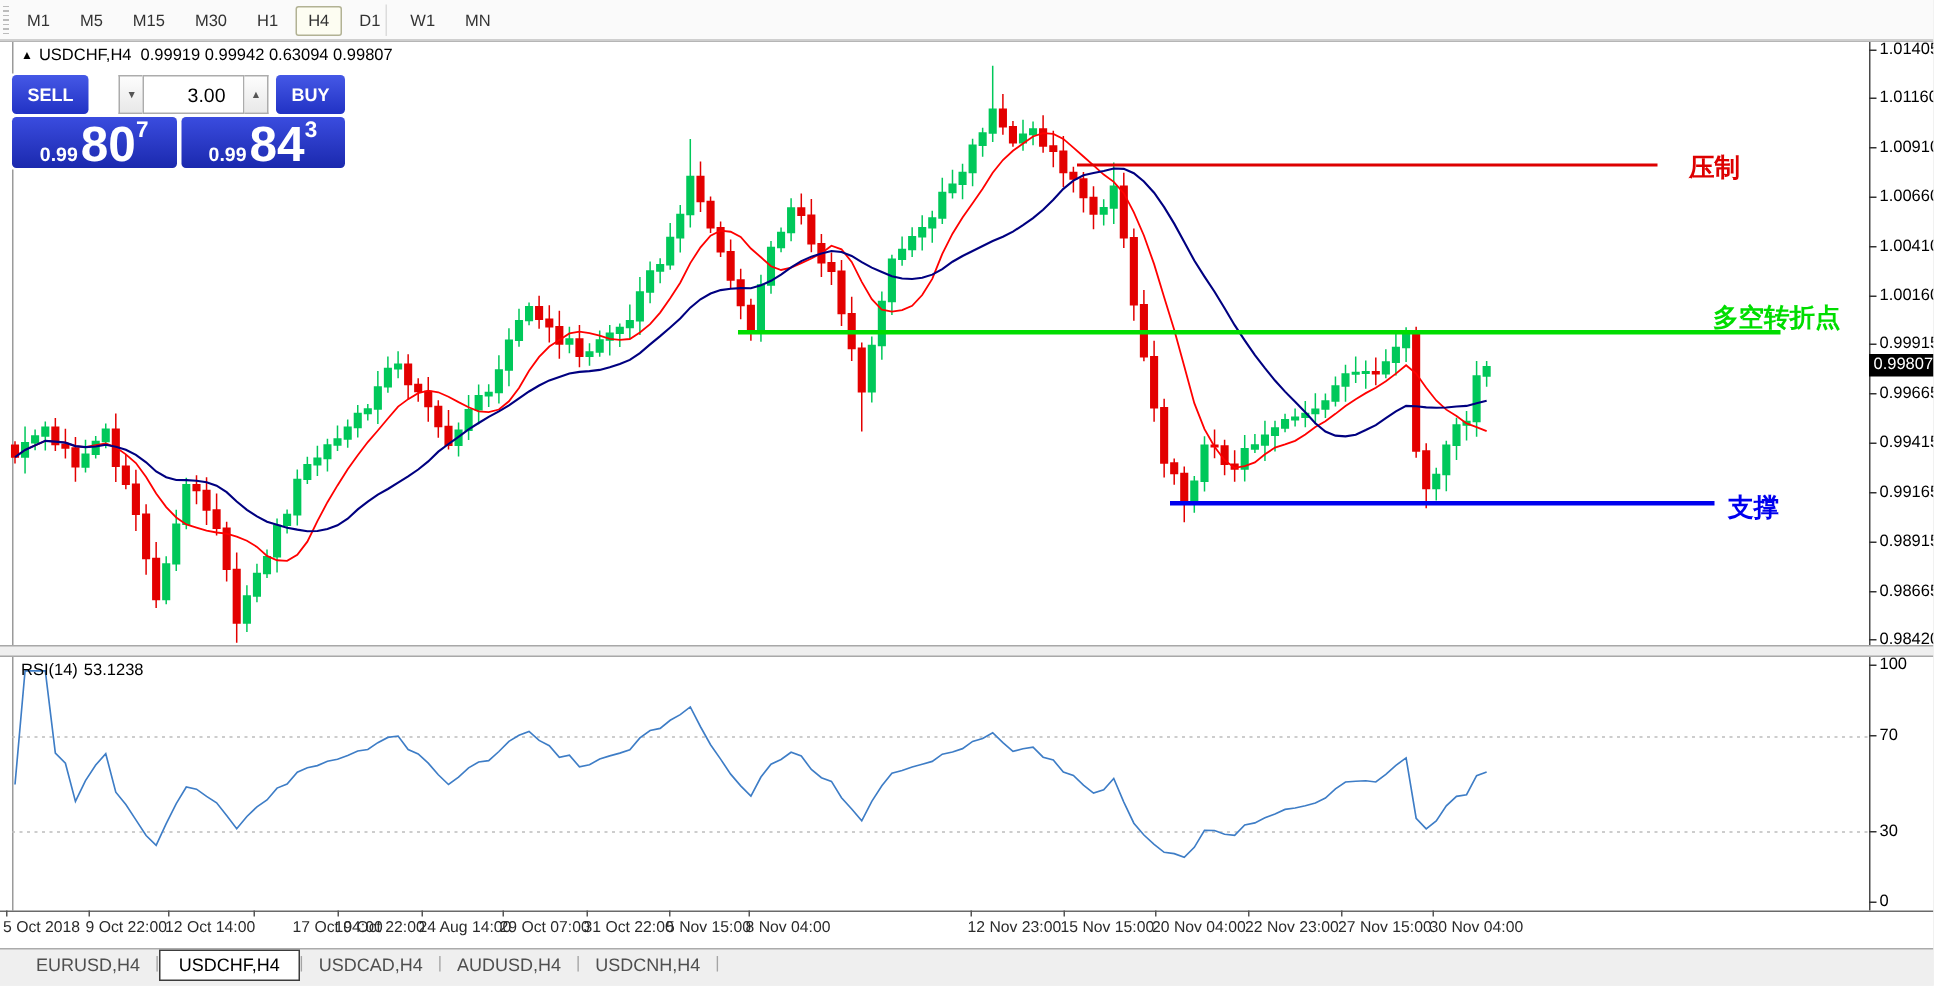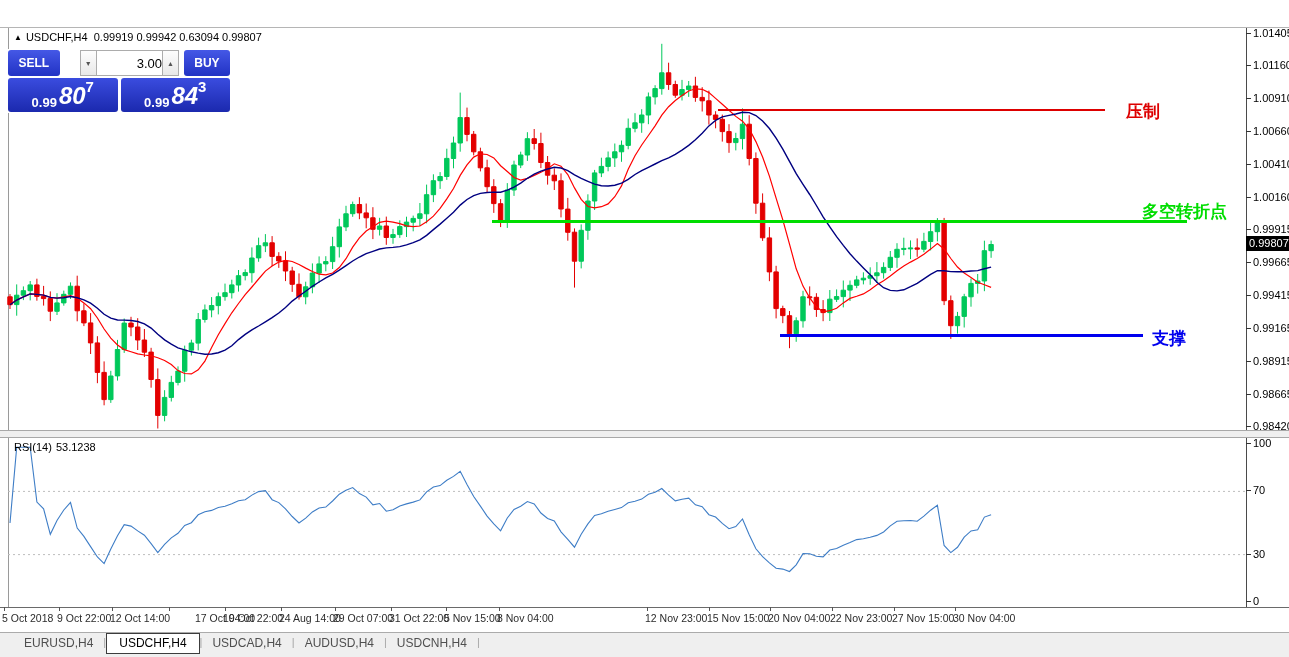--- a/index.html
+++ b/index.html
@@ -30,27 +30,27 @@
   .ocp .row1{display:flex;height:26px;align-items:stretch;}
   .btnblue{background:linear-gradient(#4558e6,#2132c4);color:#fff;font-size:12px;font-weight:bold;
            border-radius:3px;display:flex;align-items:center;justify-content:center;cursor:pointer;}
   .sellbtn{width:56px;margin-right:20px;}
   .buybtn{width:50px;margin-left:5px;}
   .spin{width:17px;border:1px solid #acacac;background:linear-gradient(#fdfdfd,#e8e8e8);
         display:flex;align-items:center;justify-content:center;font-size:7px;color:#555;box-sizing:border-box;}
   .spin.dn{border-right:none;}
   .spin.up{border-left:none;}
   .vol{width:73px;border:1px solid #acacac;box-sizing:border-box;background:#fff;font-size:13px;color:#000;
-       display:flex;align-items:center;justify-content:flex-end;padding-right:0;}
+       display:flex;align-items:center;justify-content:flex-end;padding-right:12px;}
   .ocp .row2{display:flex;margin-top:2px;height:34px;}
   .pricebox{flex:1;background:linear-gradient(#3a4cdf,#1b29ae);border-radius:3px;color:#fff;
             display:flex;align-items:flex-end;justify-content:center;padding-bottom:2px;cursor:pointer;}
   .pricebox + .pricebox{margin-left:3px;}
   .pb-small{font-size:13px;font-weight:bold;margin-right:2px;line-height:15px;}
-  .pb-big{font-size:24px;font-weight:bold;line-height:29px;font-style:italic;}
+  .pb-big{font-size:33px;font-weight:bold;line-height:29px;}
   .pb-sup{font-size:15px;font-weight:bold;line-height:15px;align-self:flex-start;margin-top:1px;}
   
   .ptick{position:absolute;left:1253px;font-size:11px;color:#000;width:46px;}
   .ptick::before{content:"";position:absolute;left:-7px;top:6px;width:5px;height:1px;background:#333;}
   .price-badge{position:absolute;left:1246px;width:44px;height:15px;background:#000;color:#fff;
                font-size:11px;line-height:15px;padding-left:3px;box-sizing:border-box;}
   .rtick{position:absolute;left:1253px;font-size:11px;color:#000;}
   .rtick::before{content:"";position:absolute;left:-7px;top:6px;width:5px;height:1px;background:#333;}
   .tlabel{position:absolute;top:612px;font-size:10.5px;color:#2b2b2b;white-space:nowrap;}
   .tdash{position:absolute;top:607px;width:1px;height:4px;background:#555;}
@@ -66,20 +66,35 @@
   .tab{padding:2px 10px;font-size:12px;color:#4f4f4f;margin-top:1px;cursor:pointer;white-space:nowrap;}
   .tab.active{background:#fff;border:1px solid #3c3c3c;color:#000;margin-top:0;padding:2px 12px 3px;}
   .tabsep{color:#a5a5a5;margin-top:3px;font-size:11px;}
   svg{position:absolute;}
 </style>
 </head>
 <body>
 
 <div id="app">
 
+  <div class="toolbar">
+    <div class="grip"></div>
+    <div class="tfwrap">
+        <div class="tfbtn">M1</div>
+        <div class="tfbtn">M5</div>
+        <div class="tfbtn">M15</div>
+        <div class="tfbtn">M30</div>
+        <div class="tfbtn">H1</div>
+        <div class="tfbtn active">H4</div>
+        <div class="tfbtn">D1</div>
+        <div class="tfbtn">W1</div>
+        <div class="tfbtn">MN</div>
+      </div>
+    <div class="tbsep"></div>
+  </div>
 
   <div class="pane-border-top"></div>
   <div class="pane-border-left"></div>
 
   <svg id="main-svg" style="left:0;top:28px;" width="1246" height="402" viewBox="0 0 1246 402">
       <path d="M16.7 256.4V287.7M23.4 258.4V272.1M30.2 253.0V272.4M57.0 265.2V287.0M63.8 262.6V277.7M70.5 254.4V270.9M110.8 342.8V374.9M117.5 311.9V352.6M124.2 290.5V324.9M164.6 362.2V393.3M171.3 347.8V373.5M178.0 338.4V357.4M184.7 317.6V353.7M191.4 311.7V327.6M198.2 285.0V322.4M204.9 276.5V294.6M211.6 269.1V289.3M218.3 264.5V286.4M225.0 255.6V272.7M231.8 251.7V270.5M238.5 242.0V263.6M245.2 241.3V252.4M251.9 219.4V254.7M258.6 209.6V233.8M265.4 206.1V224.1M305.7 253.7V276.3M312.4 235.4V265.3M319.1 228.4V254.9M325.8 228.2V243.3M332.6 208.8V241.0M339.3 190.8V229.5M346.0 177.8V203.1M352.7 173.6V188.8M379.6 189.8V207.5M393.0 200.9V215.8M399.8 192.3V209.9M406.5 188.7V209.0M413.2 187.6V203.3M419.9 175.0V198.0M426.6 156.6V195.3M433.4 146.3V174.1M440.1 144.1V160.9M446.8 120.7V151.9M453.5 108.6V140.3M460.2 64.6V123.7M507.3 155.1V199.9M514.0 132.7V167.9M520.7 123.7V140.1M527.4 104.2V132.9M581.2 196.4V240.4M587.9 166.3V211.8M594.6 141.9V182.0M601.4 129.7V149.1M608.1 123.5V143.3M614.8 115.5V139.0M621.5 112.5V133.8M628.2 90.5V121.3M635.0 85.2V104.3M641.7 81.2V104.8M648.4 64.5V96.2M655.1 57.2V76.5M661.8 15.8V66.7M682.0 51.9V72.5M688.7 53.0V68.9M735.8 104.8V122.4M742.5 80.4V121.4M796.2 289.3V313.8M803.0 262.8V299.6M829.8 262.0V293.0M836.6 261.4V274.0M843.3 252.5V279.4M850.0 252.5V273.0M856.7 247.8V260.2M863.4 244.3V256.4M870.2 239.3V256.8M876.9 234.1V254.9M883.6 234.3V250.6M890.3 223.0V243.0M897.0 215.2V239.8M903.8 209.7V227.3M910.5 212.4V231.1M923.9 204.8V224.2M930.6 194.5V222.4M937.4 190.1V213.4M957.5 283.9V305.6M964.2 265.8V299.5M971.0 250.5V278.7M977.7 246.0V265.6M984.4 212.7V263.2M991.1 212.6V229.8" stroke="#00c85a" fill="none" stroke-width="1"></path>
       <path d="M10.0 266.1V281.0M36.9 250.7V272.7M43.6 257.9V277.6M50.3 263.4V293.1M77.2 247.7V293.3M83.9 275.3V298.1M90.6 285.1V326.0M97.4 308.2V355.2M104.1 333.4V377.3M131.0 288.8V308.2M137.7 290.2V322.0M144.4 301.0V329.0M151.1 319.8V359.7M157.8 340.4V400.5M272.1 208.1V238.1M278.8 224.2V239.9M285.5 223.3V253.1M292.2 238.8V263.9M299.0 245.4V271.6M359.4 169.2V191.2M366.2 175.5V200.3M372.9 179.2V211.1M386.3 188.6V216.8M467.0 79.6V113.3M473.7 103.0V127.4M480.4 119.7V143.4M487.1 131.7V164.1M493.8 151.2V184.9M500.6 171.1V199.1M534.2 101.0V121.6M540.9 104.7V140.1M547.6 128.0V156.6M554.3 140.4V162.0M561.0 145.4V189.4M567.8 169.9V212.7M574.5 200.4V259.6M668.6 34.7V61.9M675.3 52.7V69.8M695.4 48.8V73.8M702.2 59.2V83.5M708.9 62.6V96.6M715.6 83.2V100.3M722.3 86.6V113.6M729.0 96.2V124.8M749.2 87.2V137.4M755.9 124.4V185.8M762.6 165.4V212.9M769.4 199.1V253.2M776.1 237.8V290.4M782.8 277.7V295.2M789.5 283.0V320.2M809.7 258.4V277.5M816.4 265.2V288.9M823.1 272.1V293.2M917.2 210.4V228.8M944.1 189.9V277.1M950.8 267.5V310.9" stroke="#e30000" fill="none" stroke-width="1"></path>
       <path d="M14.5 267.2h4.4v9.4h-4.4ZM21.2 262.7h4.4v4.5h-4.4ZM28.0 256.9h4.4v5.8h-4.4ZM54.8 274.9h4.4v8.4h-4.4ZM61.6 266.3h4.4v8.6h-4.4ZM68.3 258.2h4.4v8.1h-4.4ZM108.6 348.0h4.4v23.6h-4.4ZM115.3 321.5h4.4v26.4h-4.4ZM122.0 295.1h4.4v26.4h-4.4ZM162.4 369.4h4.4v18.0h-4.4ZM169.1 354.4h4.4v15.0h-4.4ZM175.8 343.1h4.4v11.3h-4.4ZM182.5 322.3h4.4v20.9h-4.4ZM189.2 315.0h4.4v7.2h-4.4ZM196.0 291.6h4.4v23.5h-4.4ZM202.7 281.9h4.4v9.6h-4.4ZM209.4 277.5h4.4v4.4h-4.4ZM216.1 268.7h4.4v8.9h-4.4ZM222.8 264.7h4.4v3.9h-4.4ZM229.6 256.9h4.4v7.8h-4.4ZM236.3 247.7h4.4v9.3h-4.4ZM243.0 244.6h4.4v3.0h-4.4ZM249.7 230.0h4.4v14.7h-4.4ZM256.4 217.7h4.4v12.2h-4.4ZM263.2 214.8h4.4v3.0h-4.4ZM303.5 258.8h4.4v10.0h-4.4ZM310.2 245.1h4.4v13.7h-4.4ZM316.9 235.9h4.4v9.2h-4.4ZM323.6 233.6h4.4v2.3h-4.4ZM330.4 218.7h4.4v14.9h-4.4ZM337.1 198.9h4.4v19.8h-4.4ZM343.8 185.8h4.4v13.1h-4.4ZM350.5 176.5h4.4v9.2h-4.4ZM377.4 198.0h4.4v3.3h-4.4ZM390.8 206.6h4.4v2.9h-4.4ZM397.6 198.6h4.4v8.0h-4.4ZM404.3 194.1h4.4v4.5h-4.4ZM411.0 190.4h4.4v3.8h-4.4ZM417.7 185.8h4.4v4.6h-4.4ZM424.4 166.7h4.4v19.1h-4.4ZM431.2 152.7h4.4v14.0h-4.4ZM437.9 148.5h4.4v4.2h-4.4ZM444.6 130.4h4.4v18.1h-4.4ZM451.3 115.0h4.4v15.5h-4.4ZM458.0 89.6h4.4v25.4h-4.4ZM505.1 162.0h4.4v30.4h-4.4ZM511.8 137.0h4.4v25.0h-4.4ZM518.5 127.0h4.4v10.0h-4.4ZM525.2 110.7h4.4v16.3h-4.4ZM579.0 202.3h4.4v30.9h-4.4ZM585.7 173.0h4.4v29.3h-4.4ZM592.4 144.9h4.4v28.1h-4.4ZM599.2 138.4h4.4v6.5h-4.4ZM605.9 129.9h4.4v8.5h-4.4ZM612.6 123.8h4.4v6.1h-4.4ZM619.3 117.3h4.4v6.5h-4.4ZM626.0 100.3h4.4v17.1h-4.4ZM632.8 94.8h4.4v5.5h-4.4ZM639.5 87.0h4.4v7.8h-4.4ZM646.2 68.9h4.4v18.1h-4.4ZM652.9 60.6h4.4v8.3h-4.4ZM659.6 44.8h4.4v15.8h-4.4ZM679.8 61.5h4.4v5.7h-4.4ZM686.5 58.0h4.4v3.6h-4.4ZM733.6 110.5h4.4v4.1h-4.4ZM740.3 96.2h4.4v14.4h-4.4ZM794.0 292.8h4.4v12.9h-4.4ZM800.8 268.8h4.4v24.0h-4.4ZM827.6 271.2h4.4v13.4h-4.4ZM834.4 268.6h4.4v2.7h-4.4ZM841.1 262.2h4.4v6.4h-4.4ZM847.8 257.3h4.4v4.8h-4.4ZM854.5 251.9h4.4v5.4h-4.4ZM861.2 250.2h4.4v1.7h-4.4ZM868.0 247.7h4.4v2.5h-4.4ZM874.7 244.8h4.4v2.9h-4.4ZM881.4 239.4h4.4v5.3h-4.4ZM888.1 229.3h4.4v10.1h-4.4ZM894.8 221.3h4.4v8.0h-4.4ZM901.6 220.4h4.4v1.0h-4.4ZM908.3 219.9h4.4v1.0h-4.4ZM921.7 213.4h4.4v7.8h-4.4ZM928.4 203.7h4.4v9.8h-4.4ZM935.2 195.0h4.4v8.7h-4.4ZM955.3 288.4h4.4v9.3h-4.4ZM962.0 268.8h4.4v19.6h-4.4ZM968.8 255.4h4.4v13.4h-4.4ZM975.5 253.0h4.4v2.4h-4.4ZM982.2 222.7h4.4v30.3h-4.4ZM988.9 216.5h4.4v6.2h-4.4Z" fill="#00c85a" stroke="#00c85a"></path>
       <path d="M7.8 268.8h4.4v7.9h-4.4ZM34.7 256.9h4.4v11.5h-4.4ZM41.4 268.4h4.4v2.2h-4.4ZM48.1 270.6h4.4v12.6h-4.4ZM75.0 258.2h4.4v24.6h-4.4ZM81.7 282.8h4.4v12.1h-4.4ZM88.4 294.9h4.4v20.0h-4.4ZM95.2 314.9h4.4v29.5h-4.4ZM101.9 344.4h4.4v27.2h-4.4ZM128.8 295.1h4.4v3.9h-4.4ZM135.5 299.0h4.4v13.0h-4.4ZM142.2 312.0h4.4v12.2h-4.4ZM148.9 324.1h4.4v27.4h-4.4ZM155.6 351.6h4.4v35.8h-4.4ZM269.9 214.8h4.4v13.6h-4.4ZM276.6 228.4h4.4v4.6h-4.4ZM283.3 233.0h4.4v10.0h-4.4ZM290.0 243.0h4.4v13.3h-4.4ZM296.8 256.3h4.4v12.5h-4.4ZM357.2 176.5h4.4v8.4h-4.4ZM364.0 184.9h4.4v4.9h-4.4ZM370.7 189.8h4.4v11.5h-4.4ZM384.1 198.0h4.4v11.5h-4.4ZM464.8 89.6h4.4v16.8h-4.4ZM471.5 106.3h4.4v17.5h-4.4ZM478.2 123.8h4.4v16.0h-4.4ZM484.9 139.8h4.4v18.9h-4.4ZM491.6 158.7h4.4v16.9h-4.4ZM498.4 175.7h4.4v16.7h-4.4ZM532.0 110.7h4.4v4.8h-4.4ZM538.7 115.5h4.4v19.0h-4.4ZM545.4 134.5h4.4v12.7h-4.4ZM552.1 147.2h4.4v5.6h-4.4ZM558.8 152.8h4.4v28.2h-4.4ZM565.6 181.1h4.4v23.2h-4.4ZM572.3 204.2h4.4v29.0h-4.4ZM666.4 44.8h4.4v11.7h-4.4ZM673.1 56.5h4.4v10.7h-4.4ZM693.2 58.0h4.4v11.4h-4.4ZM700.0 69.4h4.4v3.4h-4.4ZM706.7 72.8h4.4v14.2h-4.4ZM713.4 87.0h4.4v4.4h-4.4ZM720.1 91.3h4.4v12.3h-4.4ZM726.8 103.6h4.4v11.0h-4.4ZM747.0 96.2h4.4v34.3h-4.4ZM753.7 130.5h4.4v44.7h-4.4ZM760.4 175.2h4.4v34.6h-4.4ZM767.2 209.9h4.4v34.0h-4.4ZM773.9 243.9h4.4v36.7h-4.4ZM780.6 280.6h4.4v7.0h-4.4ZM787.3 287.7h4.4v18.0h-4.4ZM807.5 268.8h4.4v1.0h-4.4ZM814.2 269.3h4.4v12.2h-4.4ZM820.9 281.5h4.4v3.1h-4.4ZM915.0 219.9h4.4v1.3h-4.4ZM941.9 195.0h4.4v77.7h-4.4ZM948.6 272.7h4.4v25.0h-4.4Z" fill="#e30000" stroke="#e30000"></path>
       <path d="M10.0 276.7L16.7 272.0L23.4 268.9L30.2 265.9L36.9 266.4L43.6 267.1L50.3 269.4L57.0 270.1L63.8 268.8L70.5 267.7L77.2 270.2L83.9 274.9L90.6 280.7L97.4 290.0L104.1 301.0L110.8 310.1L117.5 317.0L124.2 321.6L131.0 323.7L137.7 325.8L144.4 327.0L151.1 327.8L157.8 329.8L164.6 332.5L171.3 336.6L178.0 342.6L184.7 345.5L191.4 345.9L198.2 341.8L204.9 333.1L211.6 319.4L218.3 306.8L225.0 295.6L231.8 284.8L238.5 275.5L245.2 266.7L251.9 259.0L258.6 251.0L265.4 243.1L272.1 238.1L278.8 234.1L285.5 232.4L292.2 233.5L299.0 236.5L305.7 240.1L312.4 243.5L319.1 246.2L325.8 246.8L332.6 245.0L339.3 239.5L346.0 230.7L352.7 219.2L359.4 209.9L366.2 203.0L372.9 198.7L379.6 194.3L386.3 193.1L393.0 194.1L399.8 195.7L406.5 197.9L413.2 198.6L419.9 198.0L426.6 193.7L433.4 188.1L440.1 180.4L446.8 170.9L453.5 160.5L460.2 147.4L467.0 136.9L473.7 129.1L480.4 125.8L487.1 126.5L493.8 129.9L500.6 137.7L507.3 143.5L514.0 149.5L520.7 152.0L527.4 150.4L534.2 147.4L540.9 144.3L547.6 140.8L554.3 135.8L561.0 138.2L567.8 146.6L574.5 159.9L581.2 171.4L587.9 178.5L594.6 179.8L601.4 178.7L608.1 175.9L614.8 168.7L621.5 157.9L628.2 141.2L635.0 127.8L641.7 117.0L648.4 107.5L655.1 97.8L661.8 87.2L668.6 78.7L675.3 72.5L682.0 67.6L688.7 63.0L695.4 60.8L702.2 61.3L708.9 64.6L715.6 70.4L722.3 76.3L729.0 82.3L735.8 88.4L742.5 93.2L749.2 100.8L755.9 113.6L762.6 129.0L769.4 148.1L776.1 170.2L782.8 191.8L789.5 216.2L796.2 240.8L803.0 258.1L809.7 269.8L816.4 278.8L823.1 283.9L829.8 282.7L836.6 280.3L843.3 274.9L850.0 270.4L856.7 268.3L863.4 265.9L870.2 261.7L876.9 256.7L883.6 252.8L890.3 247.9L897.0 242.7L903.8 238.1L910.5 234.1L917.2 230.5L923.9 226.2L930.6 221.1L937.4 215.5L944.1 221.0L950.8 230.5L957.5 239.0L964.2 245.1L971.0 249.4L977.7 254.3L984.4 256.7L991.1 259.4" stroke="#ff0000" fill="none" stroke-width="1.2"></path>

